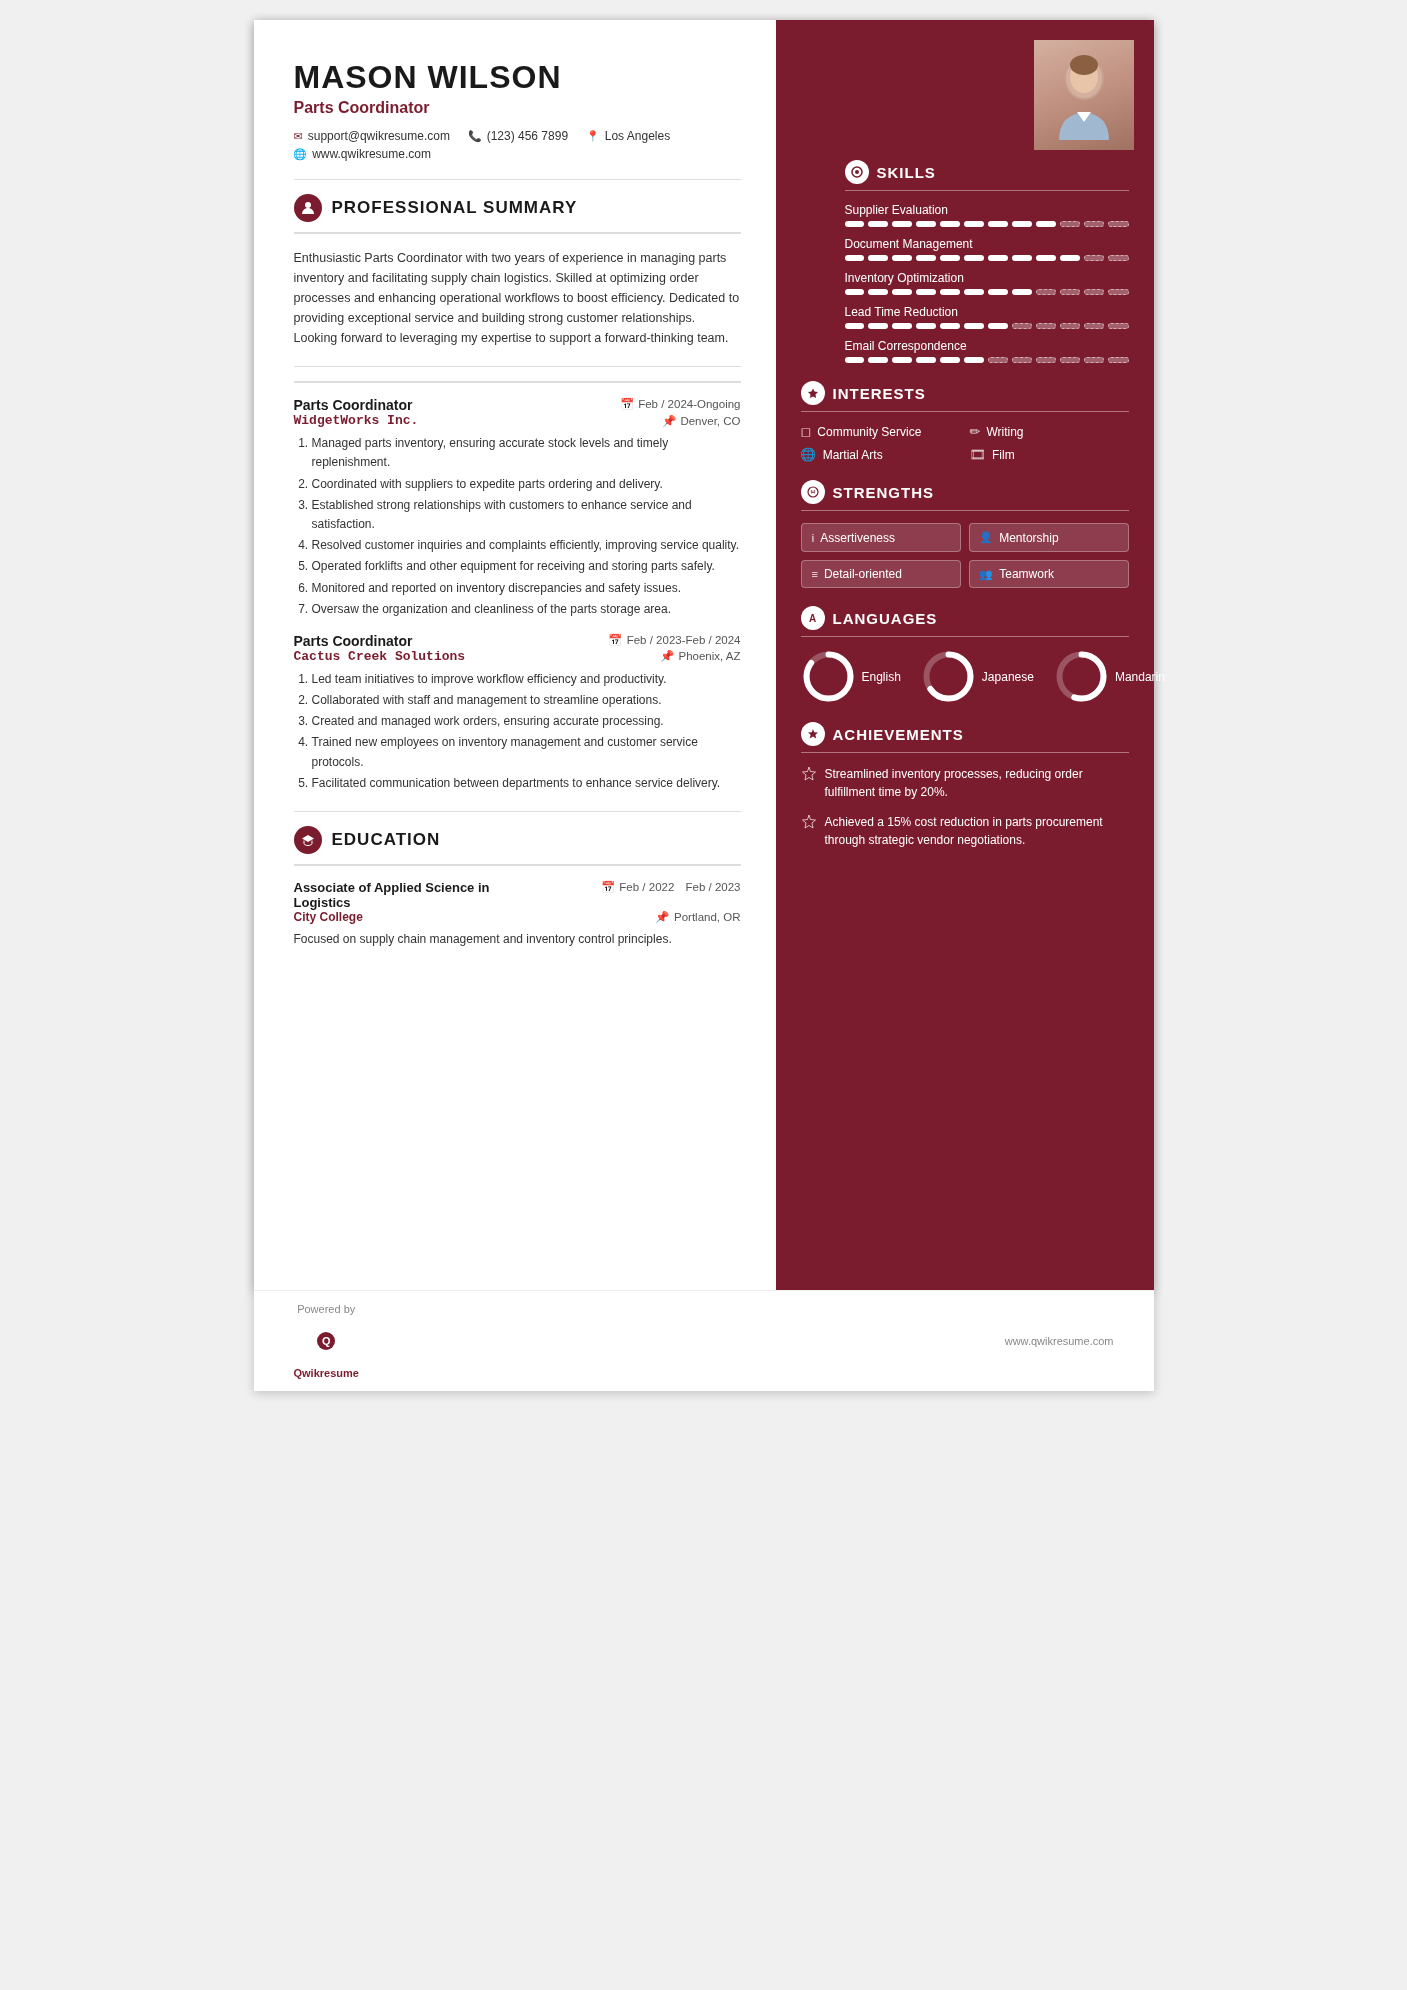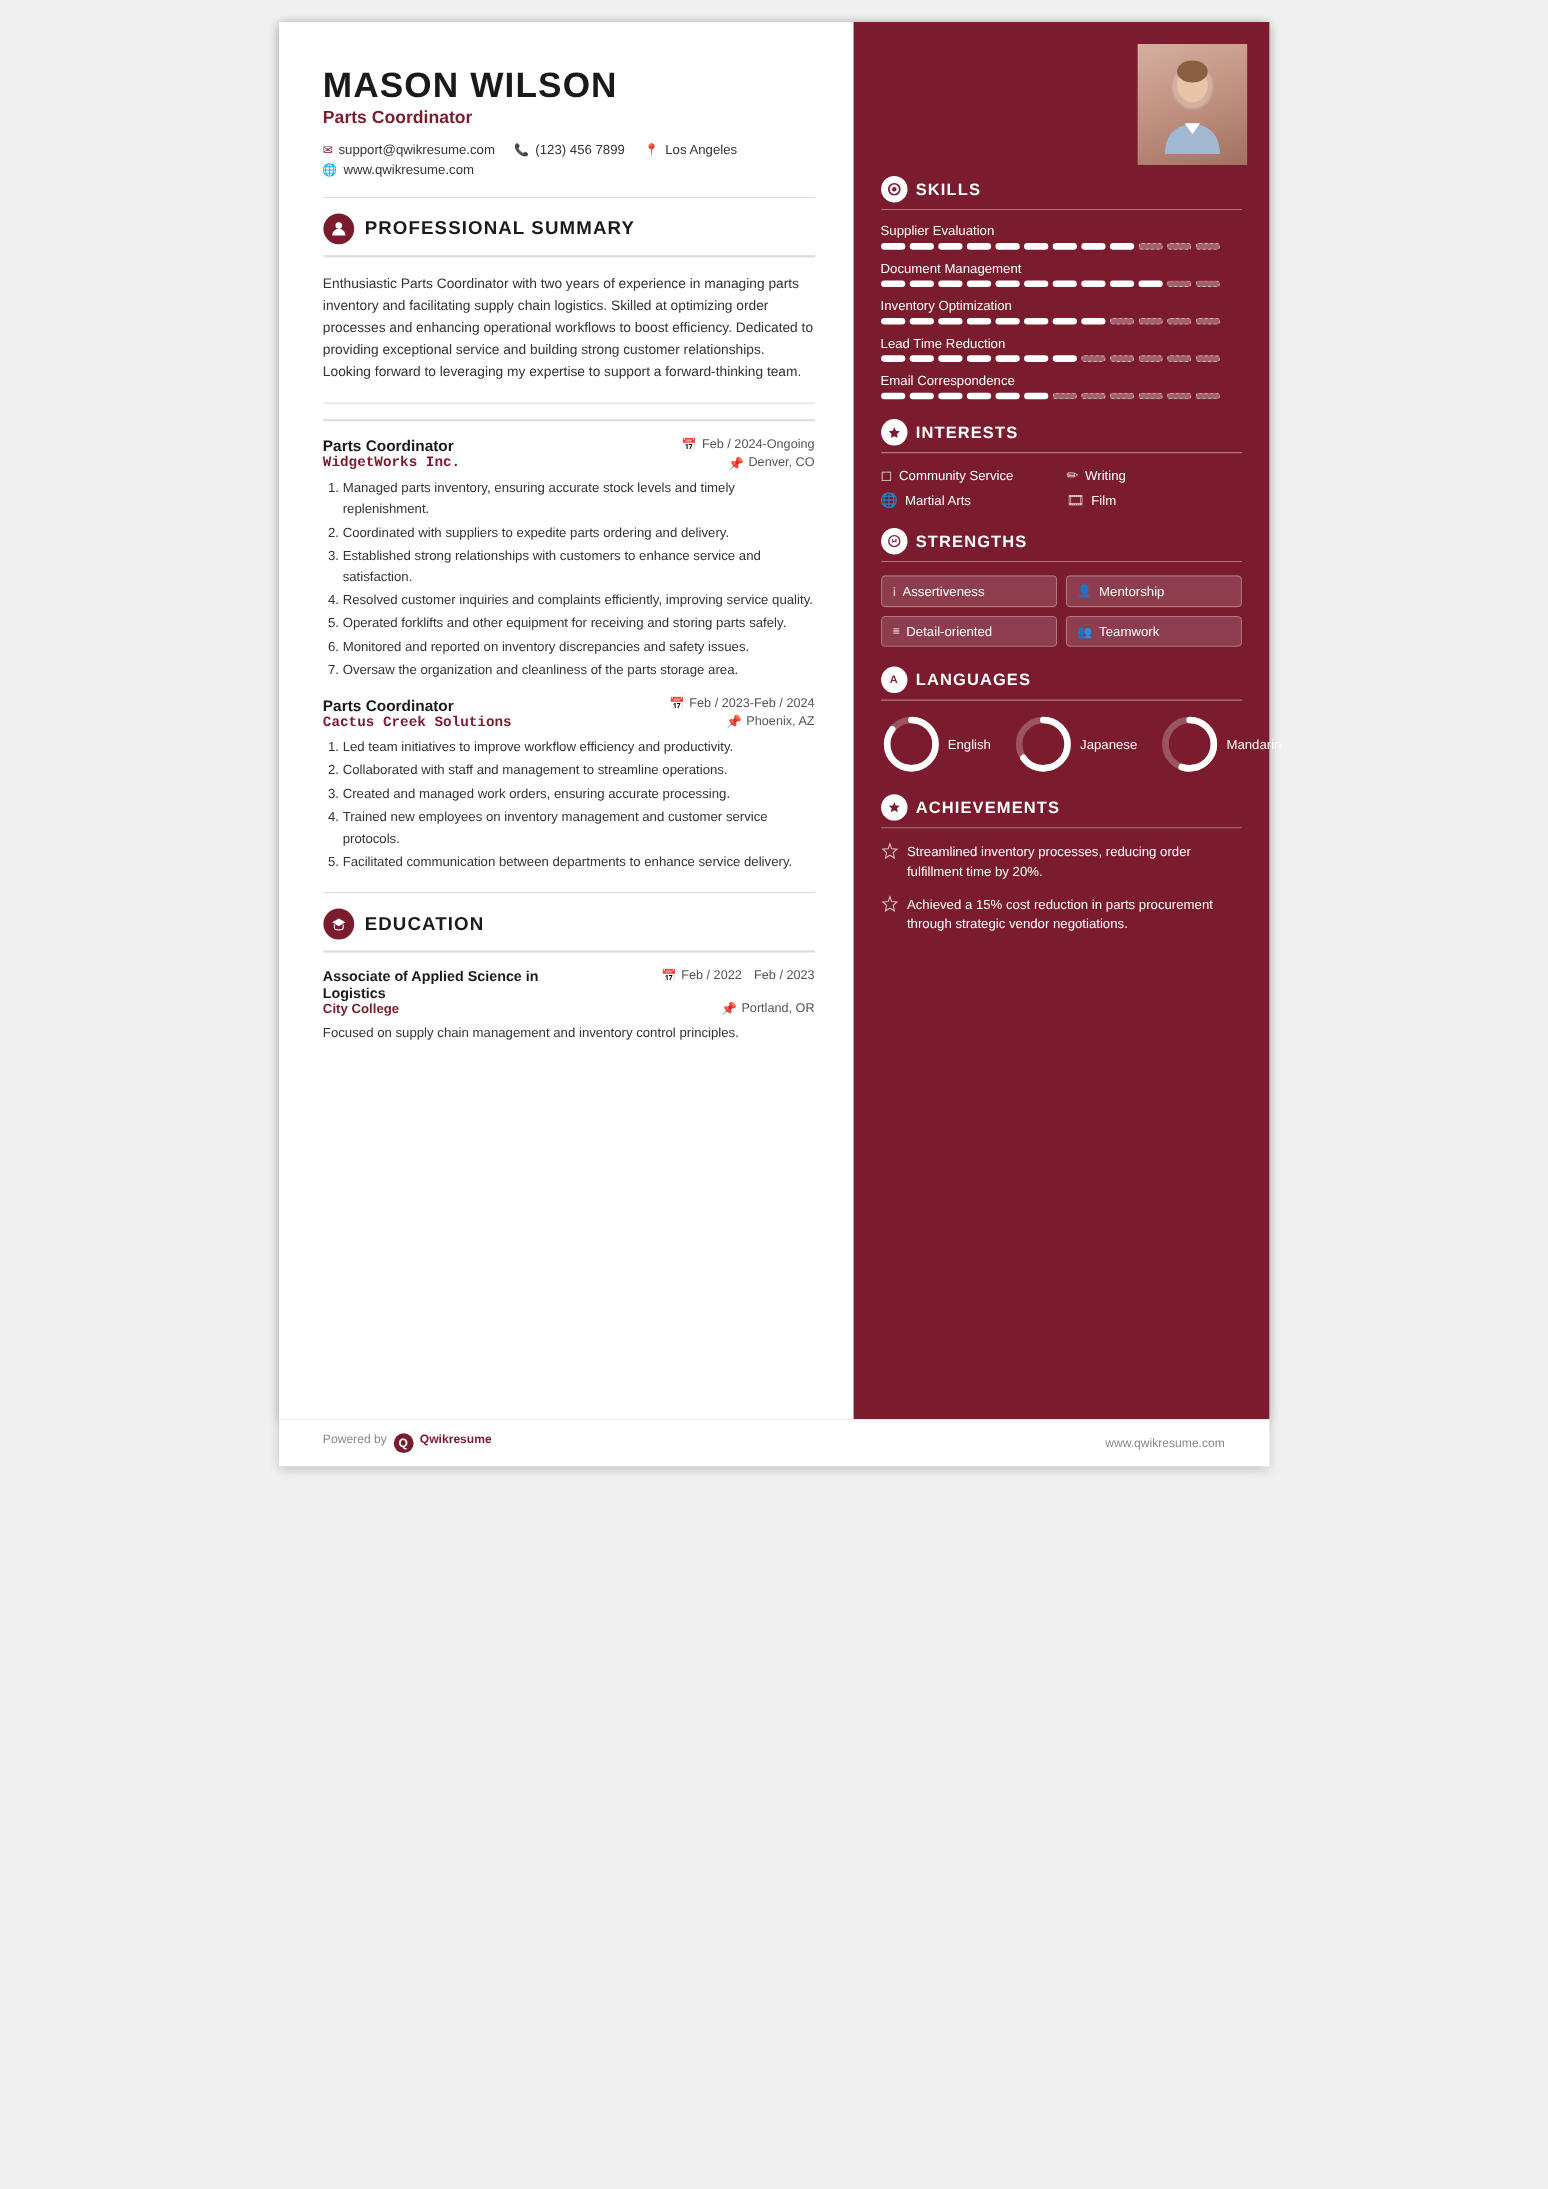--- a/index.html
+++ b/index.html
@@ -329,22 +329,23 @@
       display: flex;
       justify-content: space-between;
       align-items: center;
       border-top: 1px solid #eee;
       font-size: 11px;
       color: #888;
       width: 100%;
     }
     .footer-left {
       display: flex;
-      align-items: flex-start;
-      gap: 6px;
+      align-items: center;
+      gap: 17px;
+      flex-direction: column;
     }
     .footer-brand {
       color: #7a1c2e;
       font-weight: 600;
     }
     .footer-q {
       width: 18px;
       height: 18px;
       background: #7a1c2e;
       border-radius: 50%;
@@ -515,21 +516,21 @@
 
             <ellipse cx="40" cy="15" rx="14" ry="10" fill="#8a6040"></ellipse>
 
             <path d="M15 90 Q15 65 40 62 Q65 65 65 90Z" fill="#a0b8d0"></path>
 
             <path d="M33 62 L40 72 L47 62" fill="white"></path>
           </svg>
         </div>
       </div>
 
-      <div style="margin-top: 120px;">
+      <div style="margin-top: 120px; margin-left: 44px;">
         <div class="section-header-right">
           <div class="section-icon-right">
             <svg width="12" height="12" viewBox="0 0 12 12">
               <circle cx="6" cy="6" r="5" fill="none" stroke="#7a1c2e" stroke-width="1.5"></circle>
               <circle cx="6" cy="6" r="2" fill="#7a1c2e"></circle>
             </svg>
           </div>
           <span class="section-title-right">SKILLS</span>
         </div>
         <hr class="section-divider-right">

